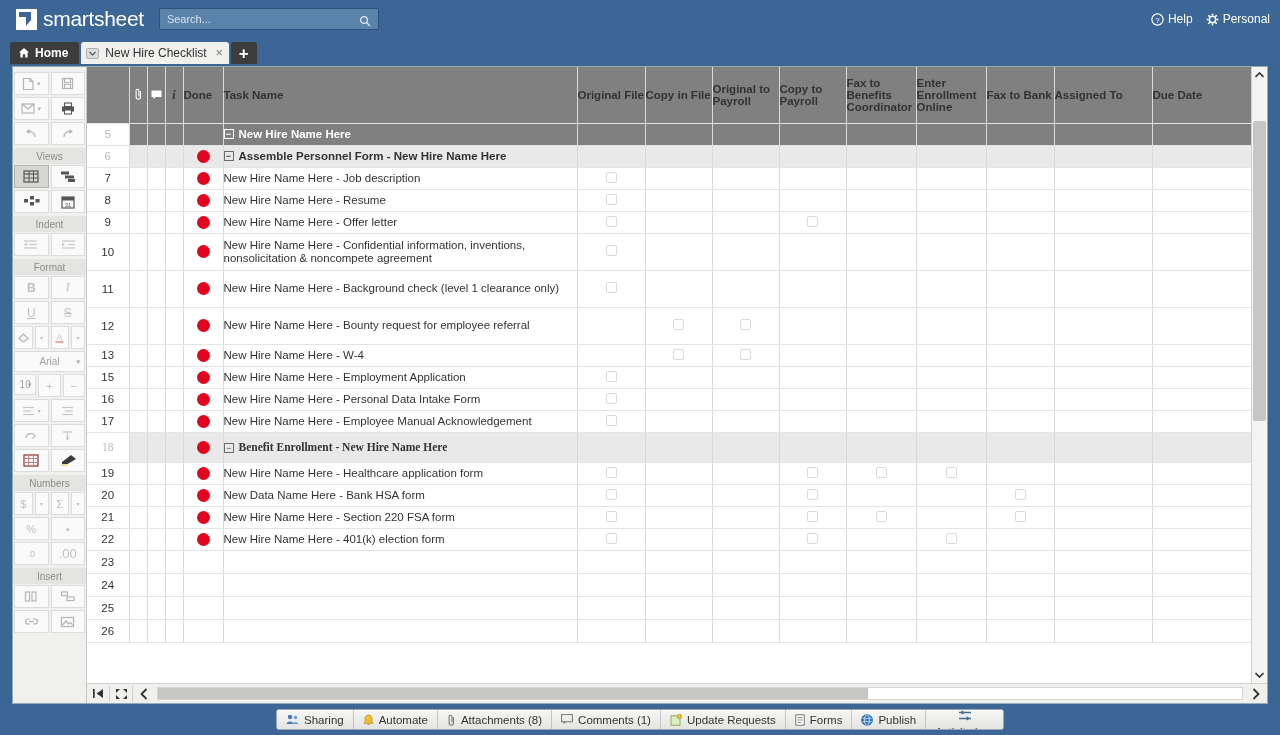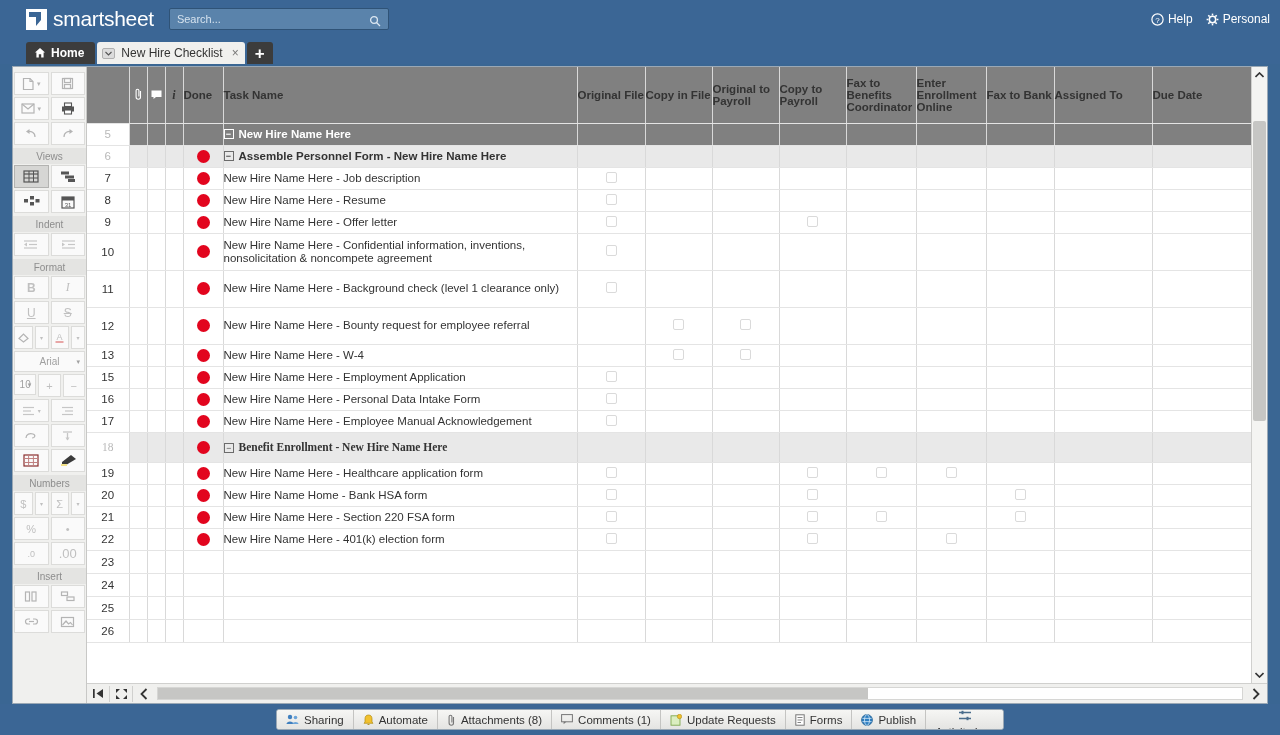--- a/index.html
+++ b/index.html
@@ -16,21 +16,21 @@
     background: #3a6693;
   }
 
   
   .topbar {
     height: 38px; width: 100%;
     background: #3b6695;
     display: flex; align-items: center;
     position: relative;
   }
-  .logo-wrap { display: flex; align-items: center; margin-left: 26px; }
+  .logo-wrap { display: flex; align-items: center; margin-left: 16px; }
   .logo-mark {
     width: 21px; height: 21px; background: #ffffff;
     position: relative; margin-right: 6px;
     display: inline-block;
   }
   .logo-mark svg { position: absolute; top: 2px; left: 2px; }
   .logo-text {
     color: #ffffff; font-size: 21px; letter-spacing: -0.3px;
     font-weight: 400;
   }
@@ -57,21 +57,21 @@
   }
   .topright .tr-item {
     color: #ffffff; font-size: 12px;
     display: flex; align-items: center; gap: 4px;
     cursor: pointer;
   }
 
   
   .tabstrip {
     height: 26px; display: flex; align-items: flex-end;
-    padding-left: 26px; gap: 2px;
+    padding-left: 10px; gap: 2px;
     background: #3b6695;
     text-align: right;
   }
   .tab-home {
     background: #3c3c3c; color: #fff;
     font-size: 12px; font-weight: bold;
     height: 22px; padding: 0 11px 0 8px;
     display: flex; align-items: center; gap: 5px;
     border-radius: 3px 3px 0 0;
     cursor: pointer;
@@ -934,21 +934,21 @@
                   <td class="c-chk"></td>
                   <td></td>
                   <td></td>
                 </tr>
                 <tr style="height: 22px;">
                   <td class="rownum">20</td>
                   <td class="c-mini"></td>
                   <td class="c-mini"></td>
                   <td class="c-mini"></td>
                   <td class="c-done"><span class="dot" style="background: rgb(226, 5, 30);"></span></td>
-                  <td class="c-task ind2"><span>New Hire Name Home - Bank HSA form</span></td>
+                  <td class="c-task ind2"><span>New Data Name Here - Bank HSA form</span></td>
                   <td class="c-chk"><span class="chk"></span></td>
                   <td class="c-chk"></td>
                   <td class="c-chk"></td>
                   <td class="c-chk"><span class="chk"></span></td>
                   <td class="c-chk"></td>
                   <td class="c-chk"></td>
                   <td class="c-chk"><span class="chk"></span></td>
                   <td></td>
                   <td></td>
                 </tr>

